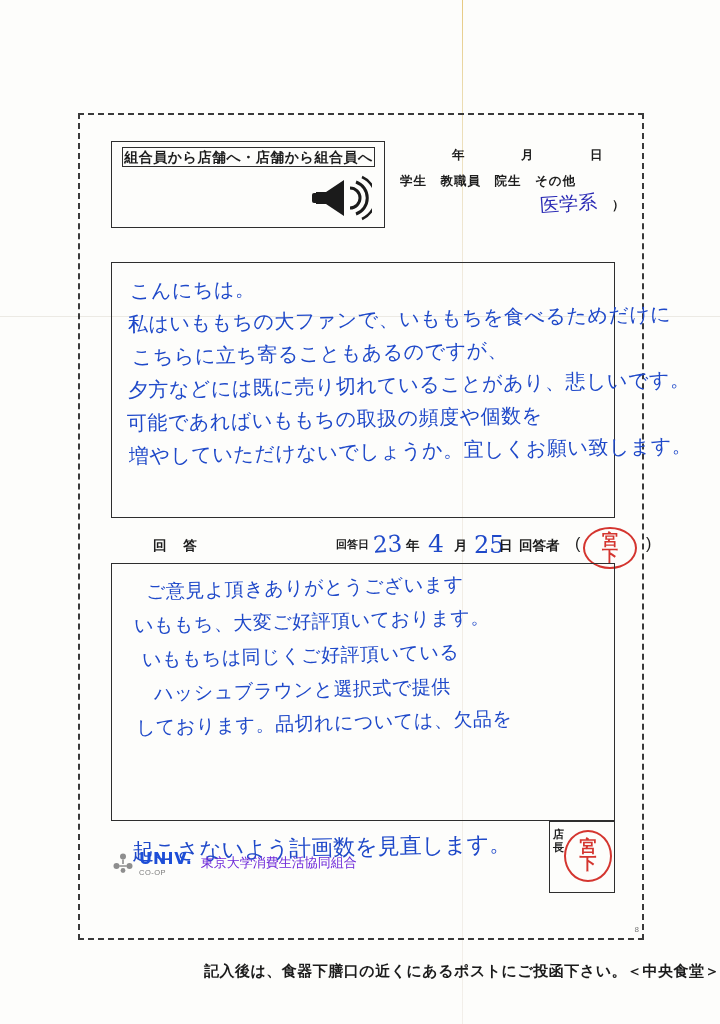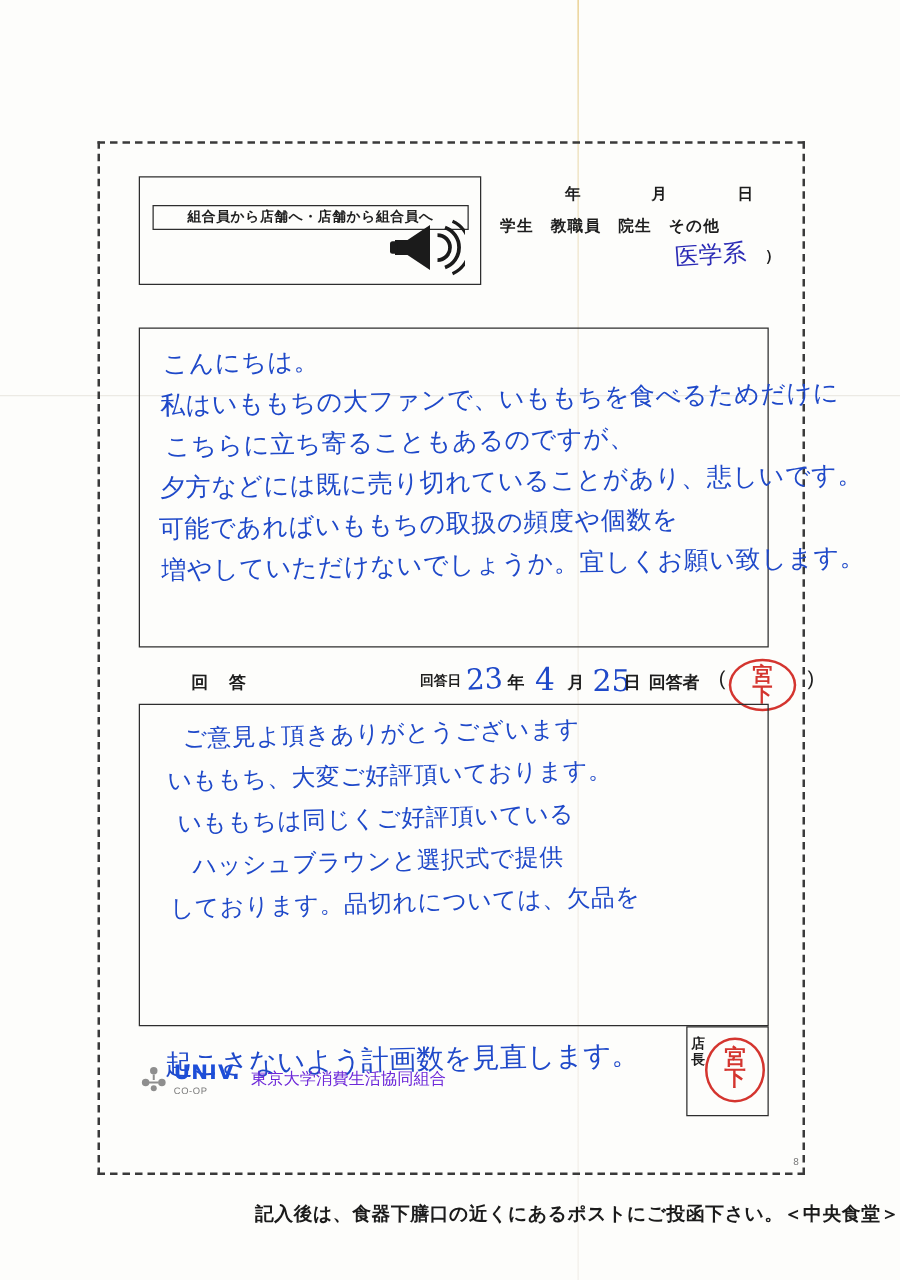--- a/index.html
+++ b/index.html
@@ -65,28 +65,27 @@
     box-sizing: border-box;
   }
   .title-banner {
     position: absolute;
     left: 10px;
     top: 5px;
     width: 253px;
     height: 20px;
     border: 1px solid #2e2e2e;
     box-sizing: border-box;
-    font-size: 11px;
+    font-size: 14px;
     line-height: 18px;
     text-align: center;
     letter-spacing: .5px;
     color: #1d1d1d;
     font-weight: 700;
-    font-family: Liberation Serif, serif;
-    margin-top: 17px;
+    font-family: Liberation Sans, sans-serif;
   }
   .title-main {
     position: absolute;
     left: 14px;
     top: 28px;
     font-size: 40px;
     line-height: 50px;
     letter-spacing: 5px;
     color: #1b1b1b;
     font-weight: 700;

